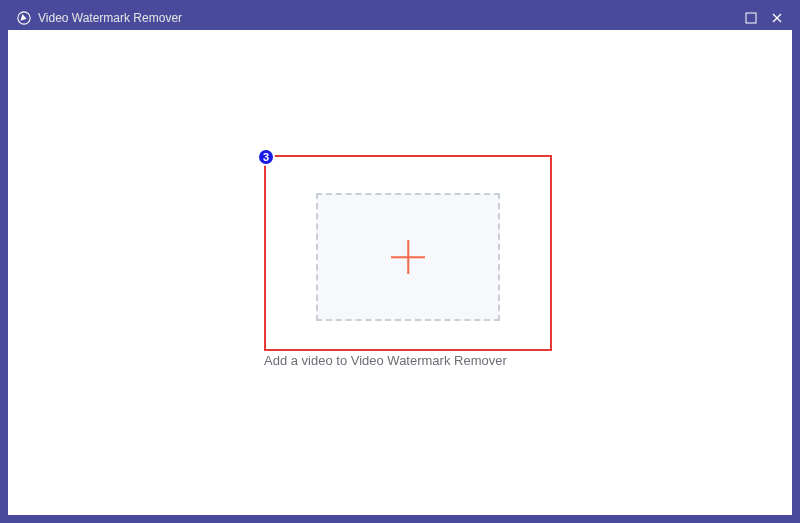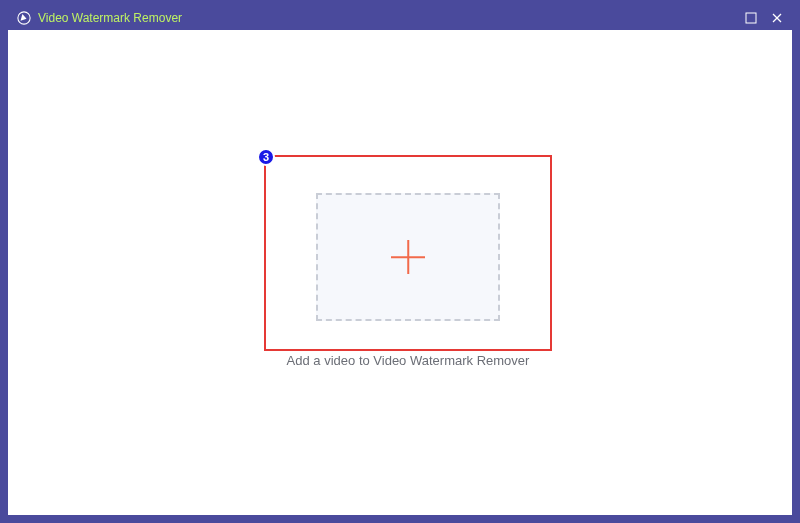--- a/index.html
+++ b/index.html
@@ -35,21 +35,21 @@
       display: flex;
       align-items: center;
       justify-content: center;
       margin-right: 6px;
     }
     .app-icon svg {
       width: 14px;
       height: 14px;
     }
     .title {
-      color: #bef264;
+      color: #e5e5e5;
       font-size: 12px;
       flex: 1;
     }
     .window-controls {
       display: flex;
       gap: 12px;
       align-items: center;
     }
     .win-btn {
       width: 14px;
@@ -130,21 +130,21 @@
       left: 0;
       height: 1.5px;
       width: 100%;
       transform: translateY(-50%);
     }
     .caption {
       position: absolute;
       left: 256px;
       top: 323px;
       width: 288px;
-      text-align: center;
+      text-align: left;
       font-size: 13px;
       color: #6b6e76;
     }
   </style>
 </head>
 <body>
 
 <div class="window">
   <div class="titlebar">
     <span class="app-icon">

